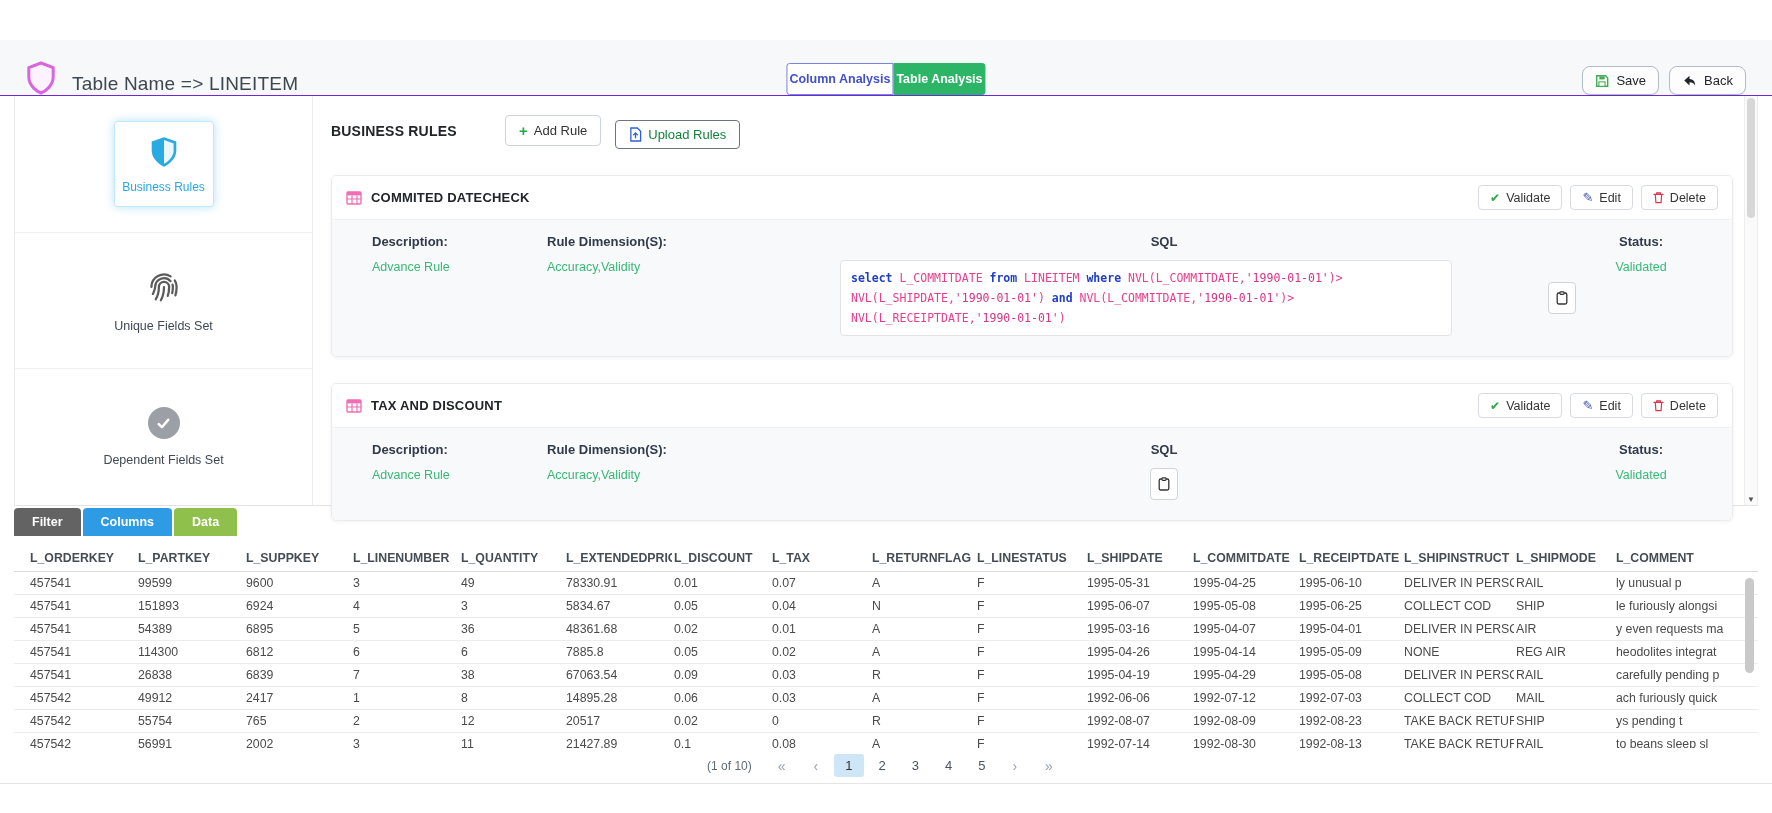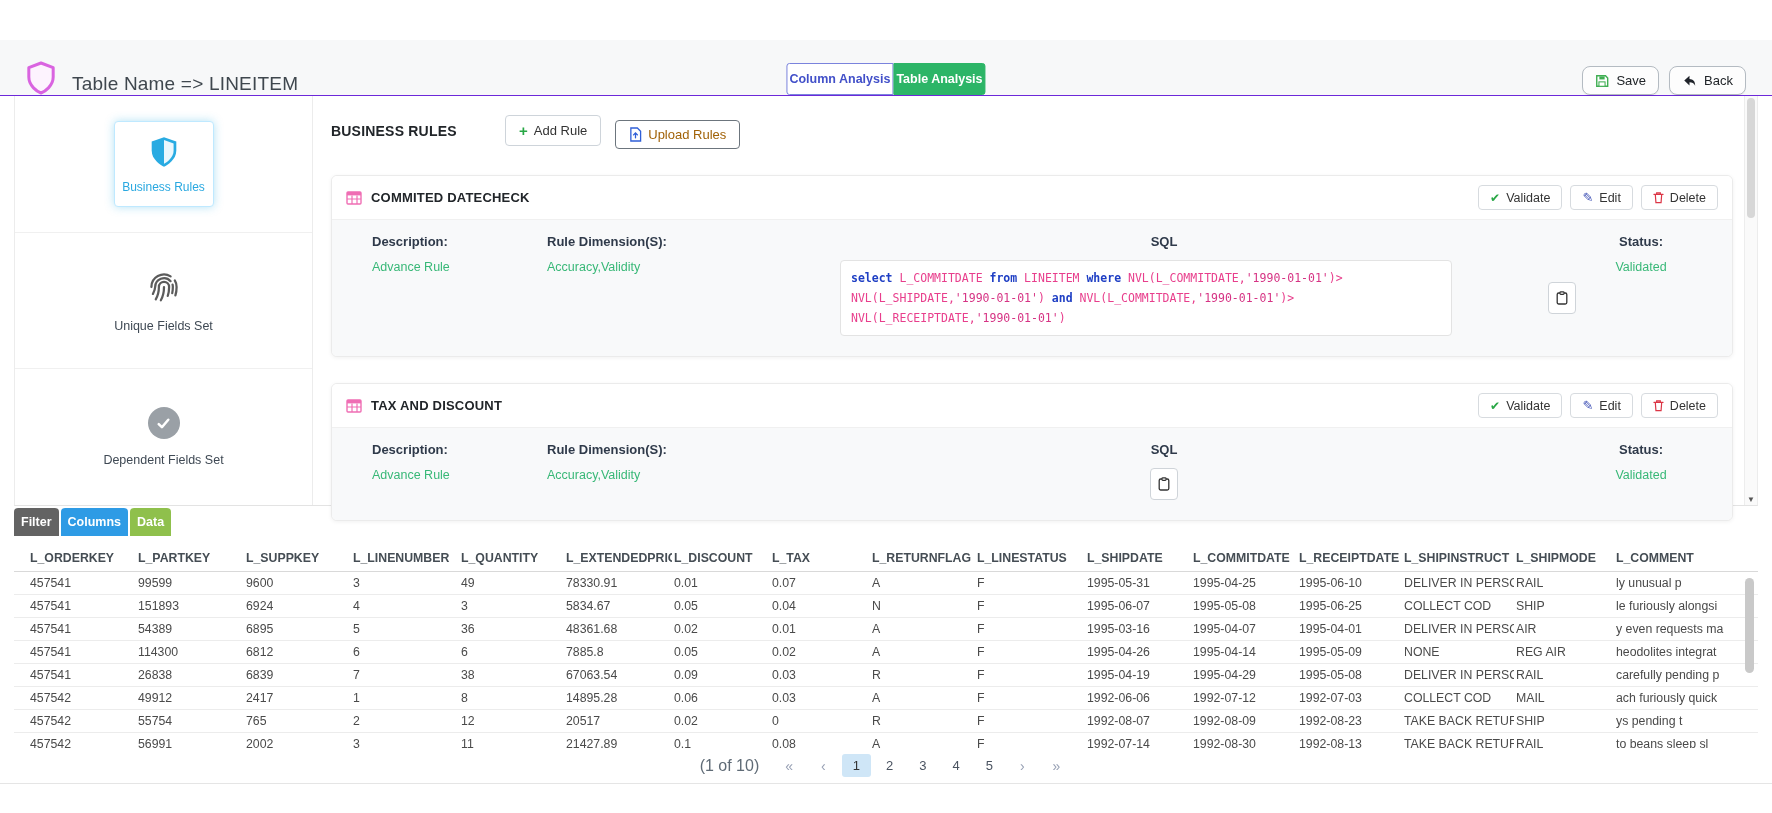--- a/index.html
+++ b/index.html
@@ -26,21 +26,21 @@
   .br-card { width:100px; padding:14px 6px 12px; background:#fff; border:1px solid #bfe9ff; border-radius:4px; box-shadow:0 0 10px rgba(41,171,226,.35); display:flex; flex-direction:column; align-items:center; }
   .br-card .lbl { margin-top:12px; font-size:12px; color:#29a8e0; }
   .side-lbl { margin-top:14px; font-size:12.5px; color:#3f4954; }
   .check-circle { width:32px; height:32px; border-radius:50%; background:#9aa0a6; display:flex; align-items:center; justify-content:center; }
 
   .rules-col { flex:1; padding:16px 24px 0 18px; position:relative; }
   .rules-head { display:flex; align-items:center; gap:14px; }
   .rules-title { font-size:14px; font-weight:bold; color:#212529; width:160px; letter-spacing:.2px; }
   .pill-btn { display:flex; align-items:center; gap:6px; background:#fff; border:1px solid #ced4da; border-radius:4px; padding:6px 13px; font-size:13px; color:#333; cursor:pointer; }
   .pill-btn .plus { color:#28a745; font-weight:bold; font-size:15px; }
-  .pill-btn.upload { border-color:#6c757d; color:#a16207;margin-top:8px; }
+  .pill-btn.upload { border-color:#6c757d; color:#15803d;margin-top:8px; }
 
   .rule-card { margin-top:26px; border:1px solid #ebebeb; border-radius:6px; box-shadow:0 1px 4px rgba(0,0,0,.06); overflow:hidden; background:#fff; }
   .rule-hd { display:flex; align-items:center; padding:9px 14px; background:#fff; }
   .rule-name { font-size:13px; font-weight:bold; color:#212529; margin-left:9px; letter-spacing:.2px; }
   .rule-actions { margin-left:auto; display:flex; gap:8px; }
   .act-btn { display:flex; align-items:center; gap:6px; background:#fff; border:1px solid #d7dbdf; border-radius:4px; padding:4px 11px; font-size:12.5px; color:#333; cursor:pointer; }
   .act-btn .ck { color:#28a745; font-size:12px; }
   .act-btn .pc { color:#3f51b5; font-size:13px; }
   .rule-bd { background:#f8f9fa; border-top:1px solid #f0f0f0; padding:14px 26px 20px 40px; display:flex; }
   .fld { display:flex; flex-direction:column; gap:11px; }
@@ -57,32 +57,32 @@
   .clip-btn { width:28px; height:32px; background:#fff; border:1px solid #cfd4d9; border-radius:4px; display:flex; align-items:center; justify-content:center; cursor:pointer; flex:none; }
 
   
   .vscroll { position:absolute; right:0; top:0; bottom:0; width:13px; background:#fafafa; border-left:1px solid #ededed; }
   .vscroll .thumb { position:absolute; top:2px; left:2px; width:8px; height:120px; background:#d7d7d7; border-radius:4px; }
   .vscroll .arrow { position:absolute; bottom:1px; left:0; width:100%; text-align:center; font-size:8px; color:#555; cursor:pointer; }
 
   
   .table-section { margin:0 14px; padding-top:2px; }
   .btabs { display:flex; gap:2px; }
-  .btab { color:#fff; font-size:12.5px; font-weight:bold; padding:7px 7px; border-radius:4px 4px 0 0; cursor:pointer; }
+  .btab { color:#fff; font-size:12.5px; font-weight:bold; padding:7px 18px; border-radius:4px 4px 0 0; cursor:pointer; }
   .table-viewport { position:relative; height:202px; overflow:hidden; margin-top:10px; }
   table.data { border-collapse:collapse; table-layout:fixed; width:1690px; }
   table.data th { text-align:left; font-size:12.3px; font-weight:bold; color:#454d54; padding:5px 6px 6px 2px; border-bottom:1px solid #d9d9d9; white-space:nowrap; overflow:hidden; }
   table.data td { font-size:12.3px; color:#4a4a4a; padding:4px 6px 4px 2px; border-bottom:1px solid #ececec; white-space:nowrap; overflow:hidden; height:23px; }
   table.data th:first-child, table.data td:first-child { padding-left:16px; }
   .tbl-vscroll { position:absolute; right:4px; top:28px; bottom:0; width:9px; }
   .tbl-vscroll .thumb { position:absolute; top:4px; left:0; width:9px; height:95px; background:#c9c9c9; border-radius:5px; }
 
   
   .pagination { height:36px; display:flex; align-items:center; justify-content:center; gap:4px; border-bottom:1px solid #e5e5e5; background:#fff; }
-  .pg-summary { font-size:16px; color:#5f6b76; margin-right:10px; }
+  .pg-summary { font-size:12px; color:#5f6b76; margin-right:10px; }
   .pg-arrow { font-size:14px; color:#97a0b4; padding:4px 12px; cursor:pointer; }
   .pg-num { font-size:13px; color:#4a5360; padding:4px 11px; border-radius:3px; cursor:pointer; }
   .pg-num.active { background:#cfe6f7; color:#333; }
 </style>
 </head>
 <body>
 
 <div class="top-white"></div>
 
 <div class="topbar">

